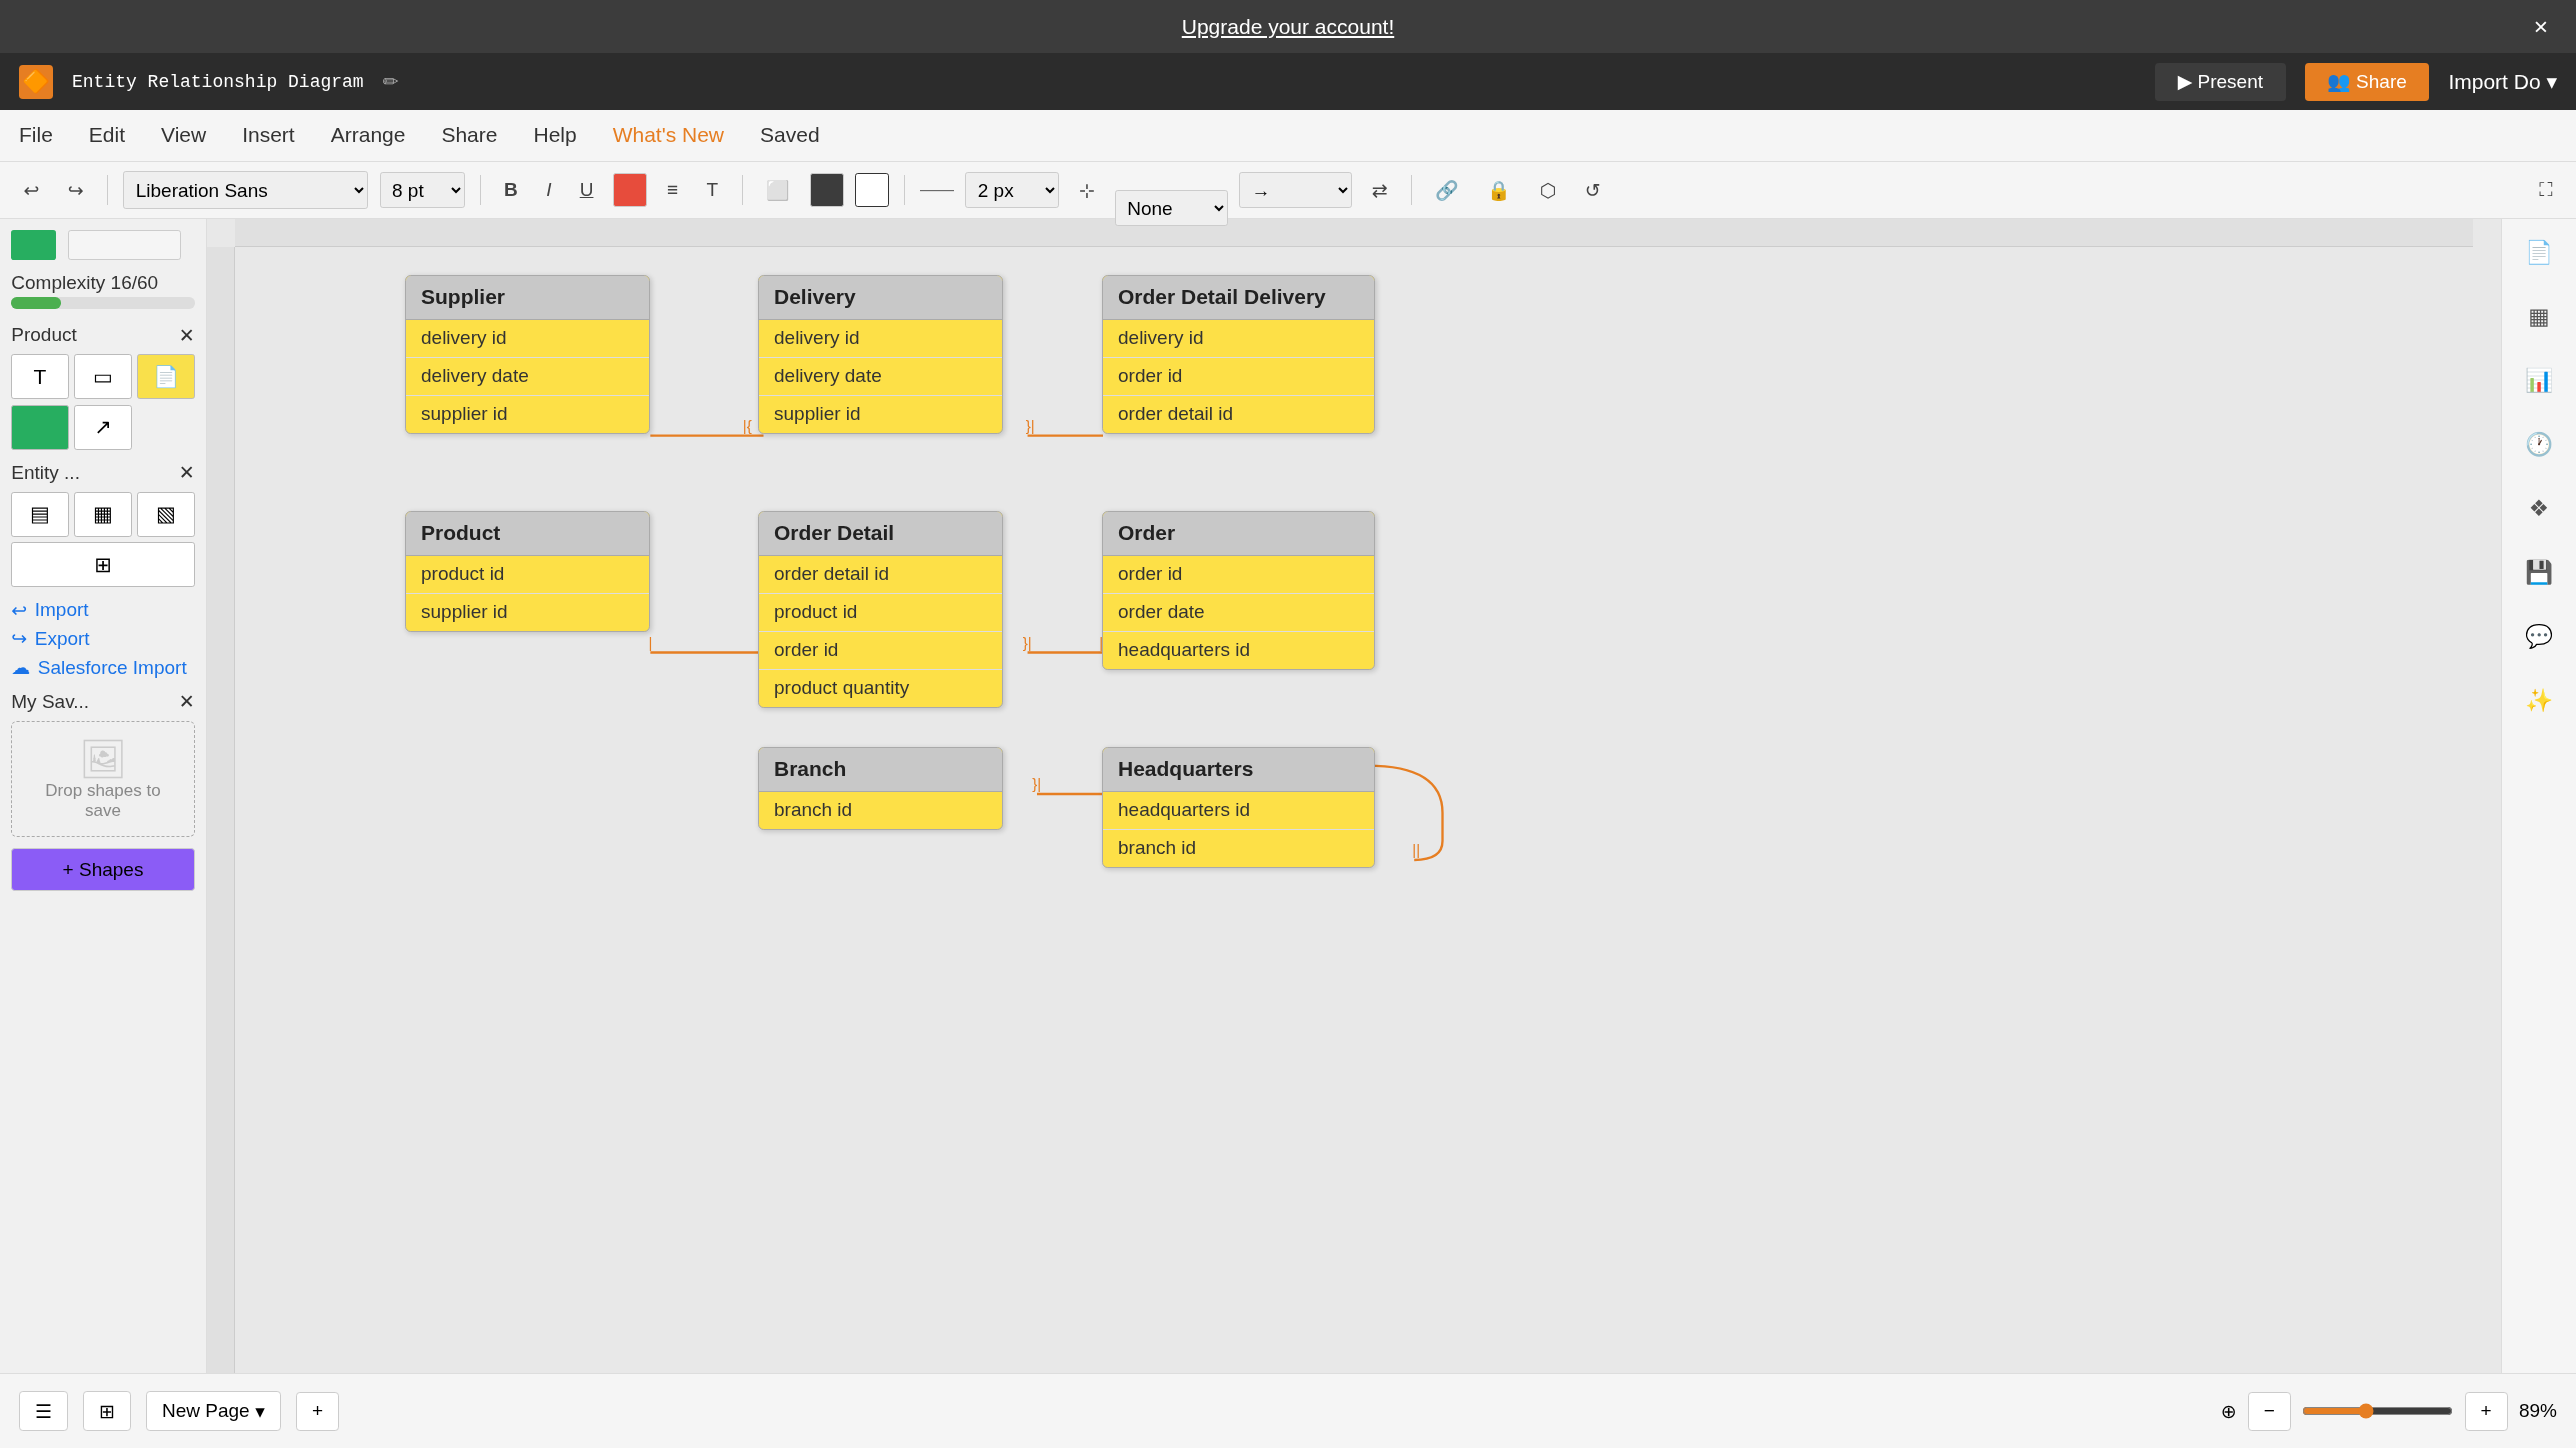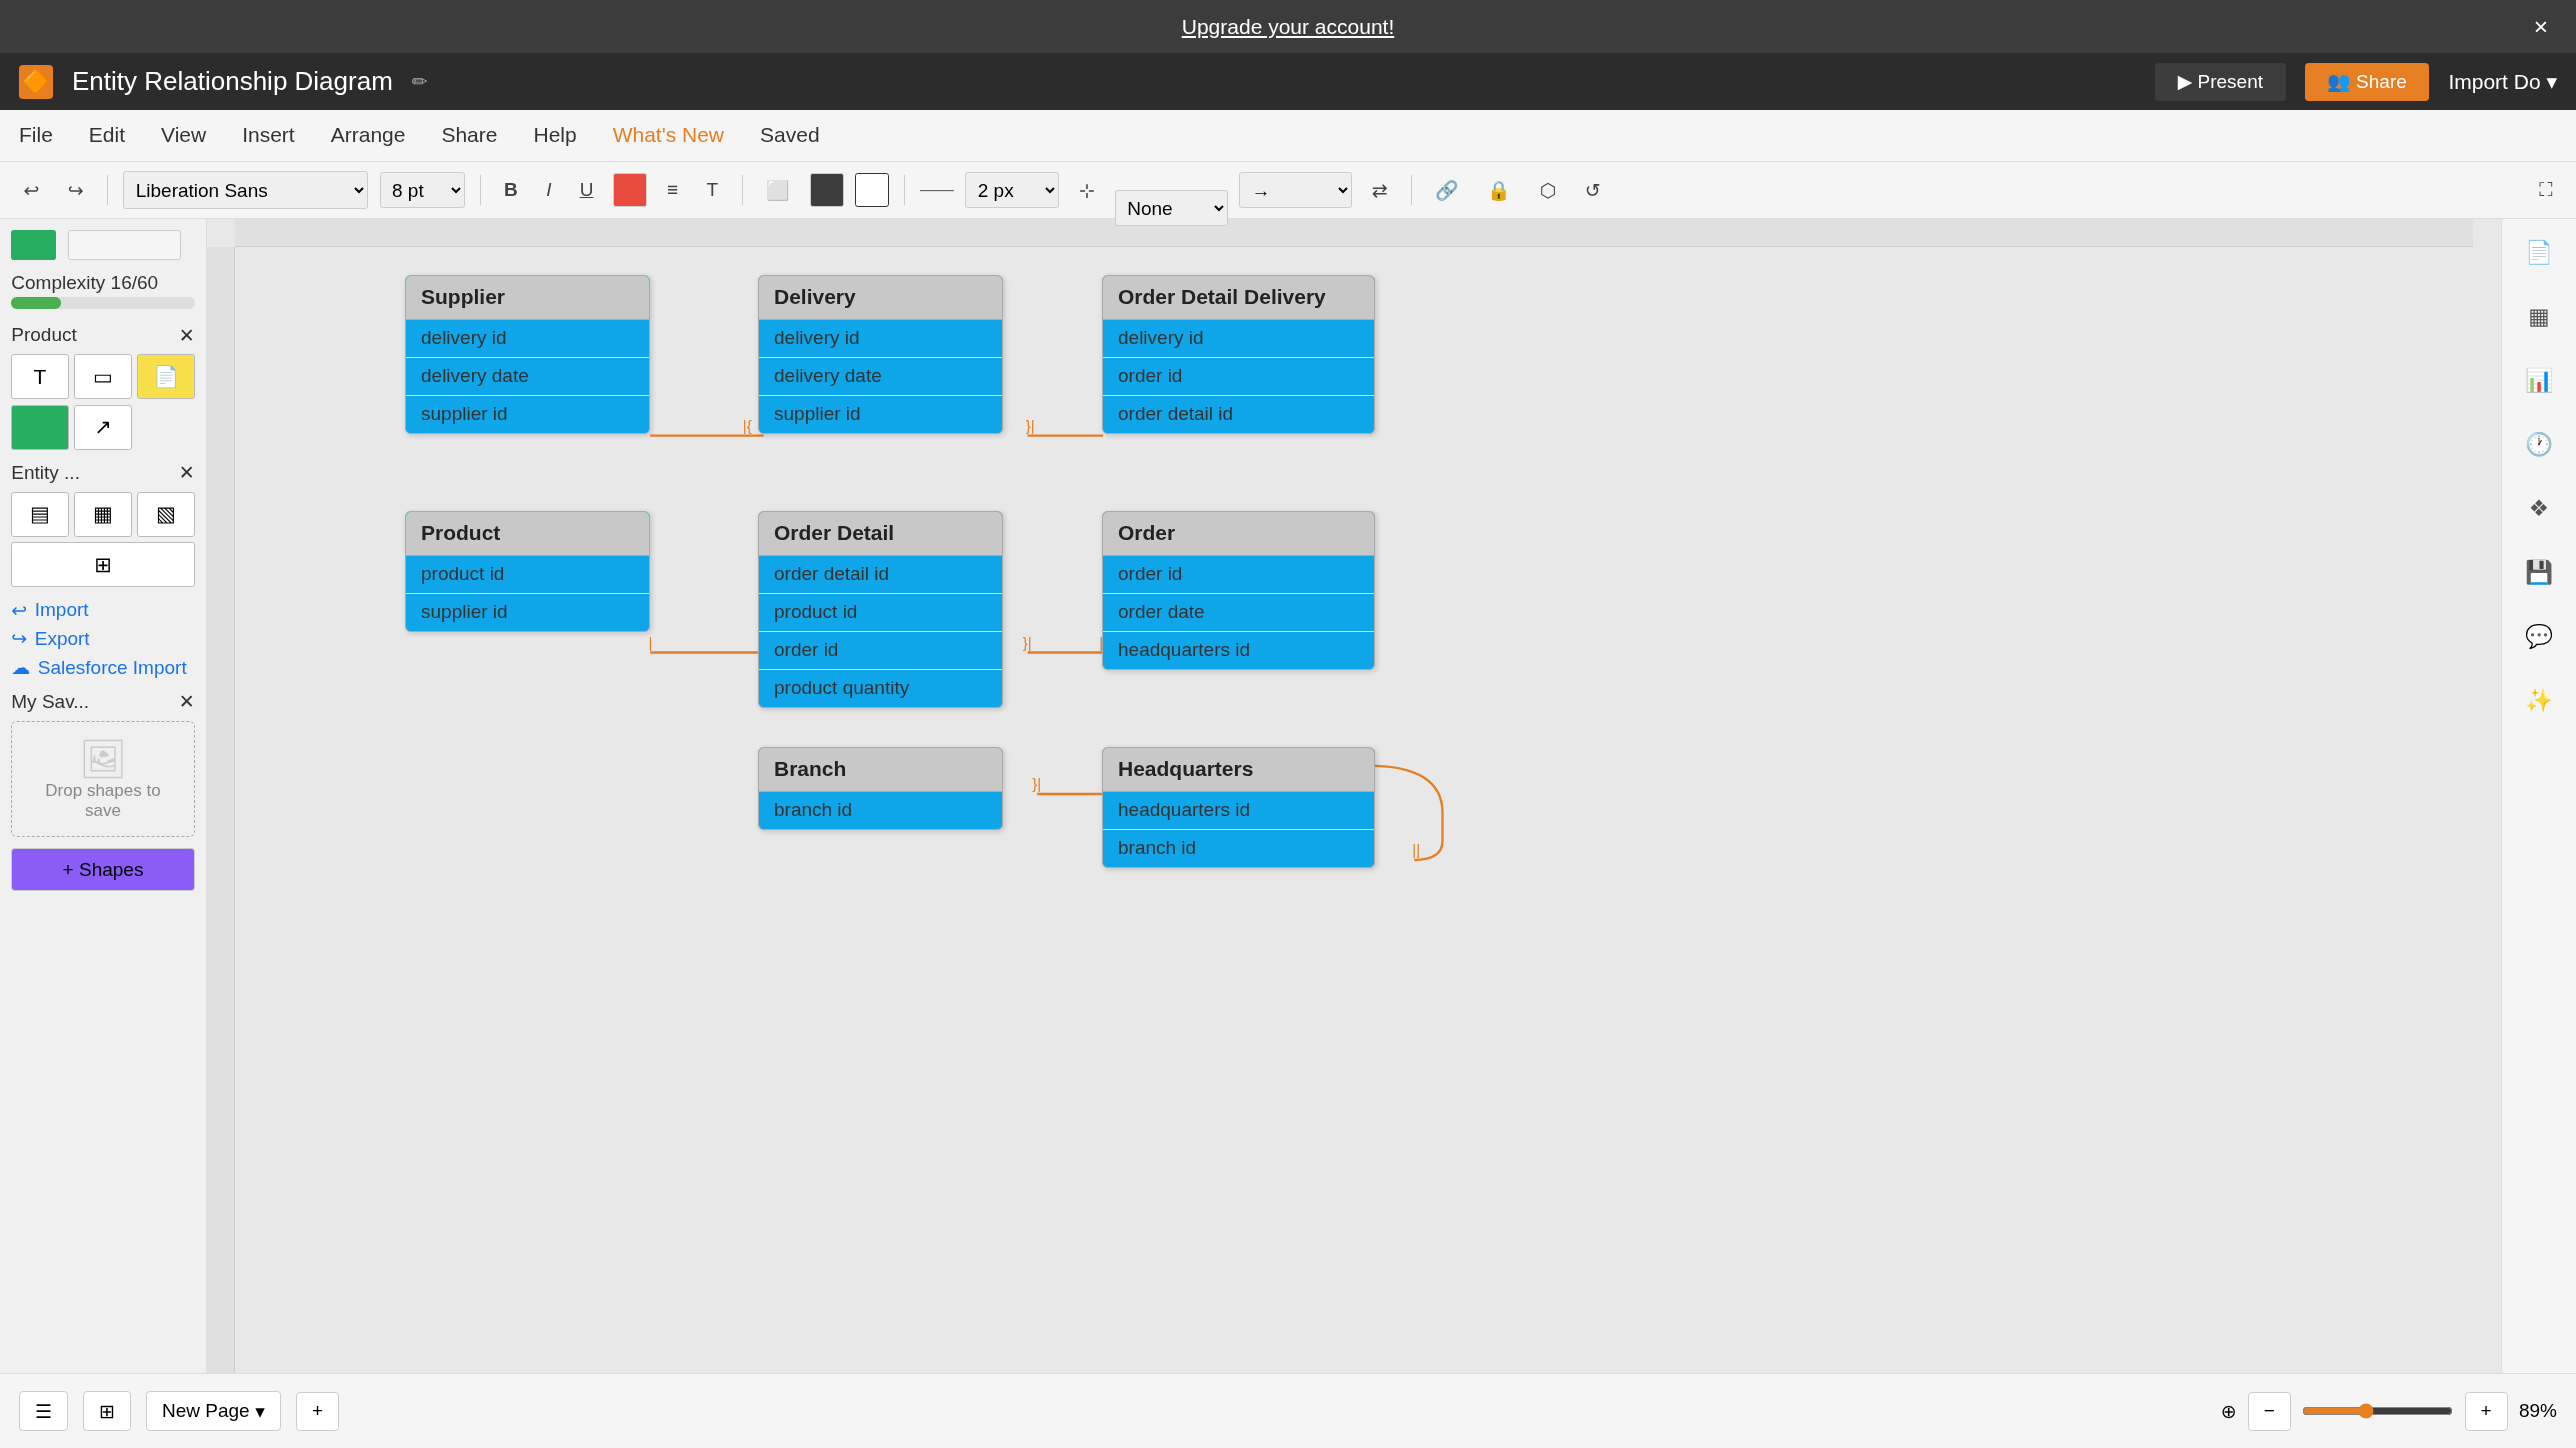--- a/index.html
+++ b/index.html
@@ -14,21 +14,21 @@
     #notification-bar a { color: #fff; text-decoration: underline; }
     #notification-bar .close-btn { position: absolute; right: 28px; cursor: pointer; font-size: 24.5px; color: white; }
 
     
     #title-bar {
       position: fixed; top: 53px; left: 0; right: 0; height: 57px;
       background: #2c2c2c; display: flex; align-items: center; padding: 0 19px;
       z-index: 99; color: white; gap: 19px;
     }
     #title-bar .app-icon { width: 34px; height: 34px; background: #e67e22; border-radius: 3.8px; display: flex; align-items: center; justify-content: center; }
-    #title-bar .doc-title { font-size: 26px; color: white; }
+    #title-bar .doc-title { font-size: 18px; color: white; font-family: Liberation Mono, monospace; }
     #title-bar .edit-icon { color: #aaa; font-size: 19px; cursor: pointer; }
     #title-bar .right-actions { margin-left: auto; display: flex; align-items: center; gap: 19px; }
     #title-bar .user-name { color: white; font-size: 21px; }
 
     
     #menu-bar {
       position: fixed; top: 109px; left: 0; right: 0; height: 53px;
       background: #f5f5f5; border-bottom: 0.9px solid #ddd;
       display: flex; align-items: center; padding: 0 19px; gap: 36px; z-index: 98;
     }
@@ -103,21 +103,21 @@
     }
     .bottom-btn { padding: 7.5px 15px; border: 0.9px solid #ccc; border-radius: 3.8px; background: white; cursor: pointer; font-size: 19px; display: flex; align-items: center; gap: 5.7px; }
     .zoom-controls { margin-left: auto; display: flex; align-items: center; gap: 11.3px; font-size: 19px; }
     .zoom-slider { width: 151px; accent-color: #e67e22; }
 
     
     .erd-entity {
       position: absolute;
       border: 1.9px solid #aaa;
       border-radius: 5.7px;
-      background: #0ea5e9;
+      background: #fde047;
       min-width: 245px;
       box-shadow: 1.9px 1.9px 5.7px rgba(0,0,0,0.15);
       overflow: hidden;
     }
     .erd-header {
       background: #c8c8c8;
       padding: 9.4px 15px;
       font-size: 21px;
       font-weight: bold;
       color: #222;

